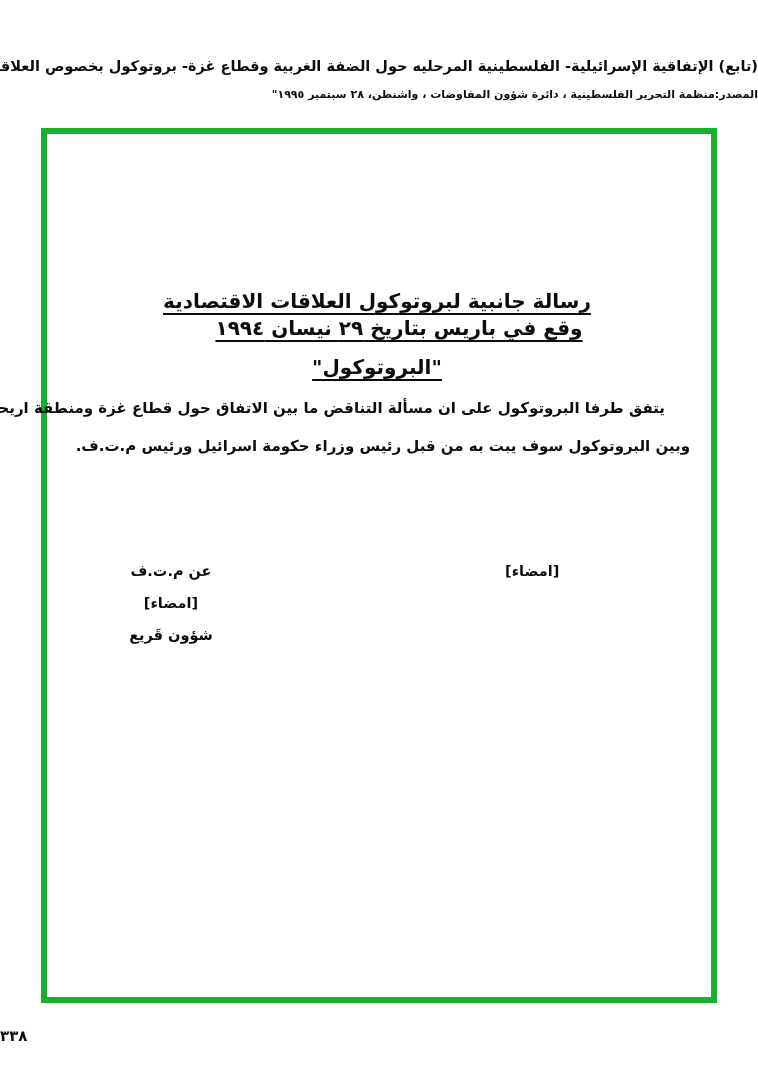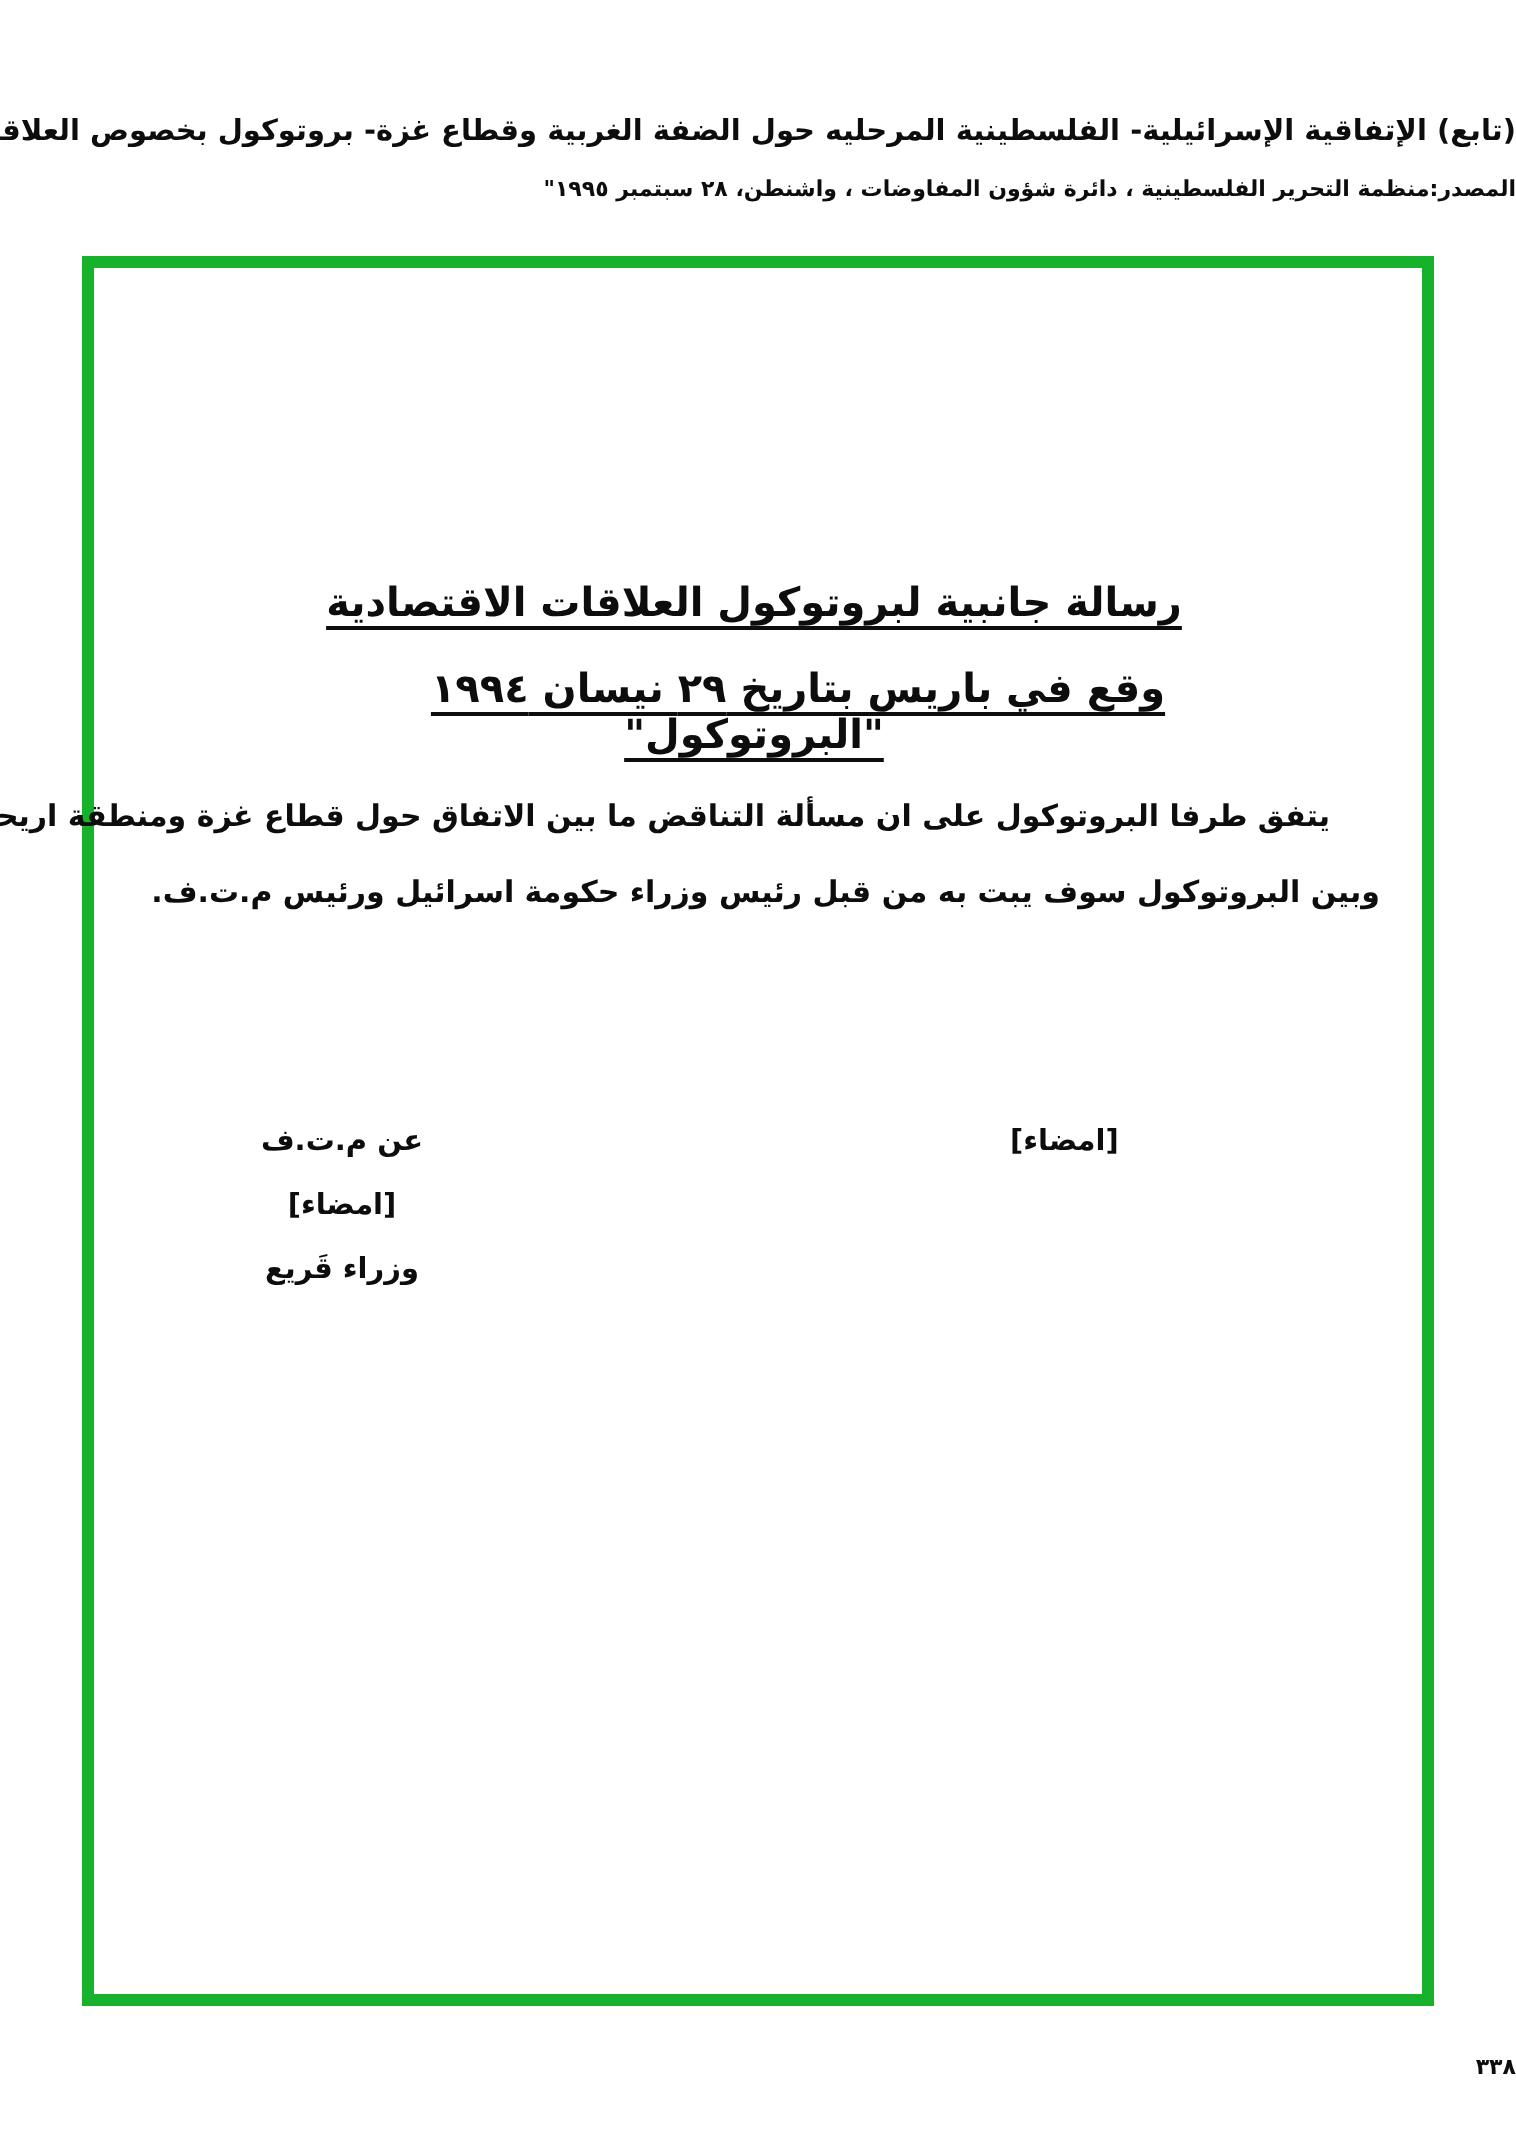--- a/index.html
+++ b/index.html
@@ -31,36 +31,36 @@
   .title-line {
     position: absolute; left: 42px; width: 670px;
     text-align: center; font-weight: bold; font-size: 20px;
     text-decoration: underline;
     text-underline-offset: 5px;
     text-decoration-thickness: 1.5px;
     white-space: nowrap;
     margin-top: 28px;
   }
   .title-1 { top: 261px; }
-  .title-2 { top: 304px; padding-left: 44px; }
+  .title-2 { top: 288px; padding-left: 44px; }
   .title-3 { top: 327px; }
   .para-line {
     position: absolute; right: 68px; left: 88px;
     font-weight: bold; font-size: 15px;
     text-align: right; white-space: nowrap;
   }
   .para-1 { top: 399px; padding-right: 25px; }
   .para-2 { top: 437px; }
   .sig-block { position: absolute; font-weight: bold; font-size: 14.5px; margin-top: 14px; }
   .sig-block div { height: 32px; line-height: 22px; }
   .sig-israel { left: 505px; top: 546px; width: 170px; text-align: left; direction: rtl; }
   .sig-plo { left: 101px; top: 546px; width: 140px; text-align: center; direction: rtl; }
   .page-number {
     position: absolute; top: 1027px; left: 0; width: 758px;
-    text-align: right; font-weight: bold; font-size: 11px;
+    text-align: left; font-weight: bold; font-size: 15px;
     letter-spacing: 2px;
   }
 </style>
 </head>
 <body>
 
 <div class="hdr-1">(تابع) الإتفاقية الإسرائيلية- الفلسطينية المرحليه حول الضفة الغربية وقطاع غزة- بروتوكول بخصوص العلاقات الاقتصادية</div>
 <div class="hdr-2">المصدر:منظمة التحرير الفلسطينية ، دائرة شؤون المفاوضات ، واشنطن، ٢٨ سبتمبر ١٩٩٥"</div>
 
 <div class="doc-frame"></div>
@@ -72,16 +72,16 @@
 <div class="para-line para-1">يتفق طرفا البروتوكول على ان مسألة التناقض ما بين الاتفاق حول قطاع غزة ومنطقة اريحا</div>
 <div class="para-line para-2">وبين البروتوكول سوف يبت به من قبل رئيس وزراء حكومة اسرائيل ورئيس م.ت.ف.</div>
 
 <div class="sig-block sig-israel">
   <div>[امضاء]</div>
 </div>
 
 <div class="sig-block sig-plo">
   <div>عن م.ت.ف</div>
   <div>[امضاء]</div>
-  <div>وزراء قَريع</div>
+  <div>شؤون قَريع</div>
 </div>
 
 <div class="page-number">٣٣٨</div>
 
 </body></html>

